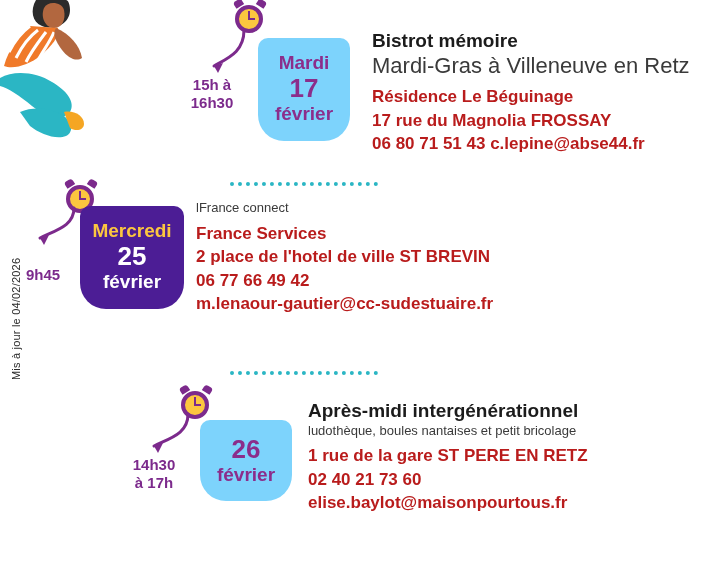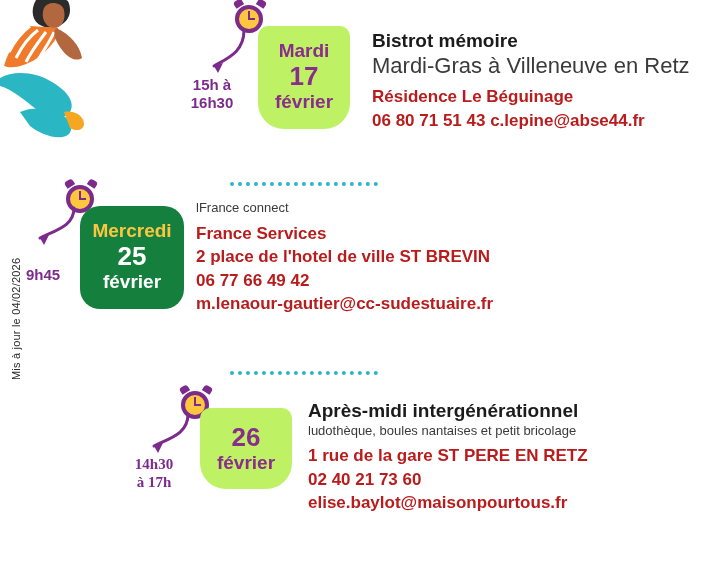--- a/index.html
+++ b/index.html
@@ -47,22 +47,22 @@
     position: absolute;
     width: 92px;
     border-radius: 10px 10px 26px 26px;
     text-align: center;
     color: #ffffff;
     font-weight: bold;
     line-height: 1.12;
     padding: 14px 2px 16px 2px;
     box-sizing: border-box;
   }
-  .badge-yellow { background: #bef264; color: #8b2d8b; }
-  .badge-purple { background: #15803d; color: #ffffff; border-radius: 20px; }
+  .badge-yellow { background: #7dd3fc; color: #8b2d8b; margin-top: 12px; }
+  .badge-purple { background: #4c1d95; color: #ffffff; }
 
   .date-day {
     font-size: 19px;
     display: block;
   }
   .date-num {
     font-size: 26px;
     display: block;
     margin: 1px 0 0 0;
   }
@@ -220,20 +220,21 @@
   <div class="date-badge badge-yellow" style="left:258px; top:26px;">
     <span class="date-day">Mardi</span>
     <span class="date-num">17</span>
     <span class="date-month">février</span>
   </div>
 
   <div class="text-col" style="left:372px; top:30px; width:345px;">
     <p class="ev-title">Bistrot mémoire</p>
     <p class="ev-sub">Mardi-Gras à Villeneuve en Retz</p>
     <div class="ev-line place">Résidence Le Béguinage</div>
+    <div class="ev-line place">17 rue du Magnolia FROSSAY</div>
     <div class="ev-line place">06 80 71 51 43 c.lepine@abse44.fr</div>
   </div>
 </div>
 
 <div class="dots" style="left:230px; top:182px; width:148px;"></div>
 
 <div class="event">
 
   <div class="clock" style="left:63px; top:180px;">
     <div class="bell left"></div>
@@ -277,21 +278,21 @@
     <div class="ring on-white"></div>
     <div class="hand-v"></div>
     <div class="hand-h"></div>
   </div>
 
   <svg class="arrow" style="left:140px; top:410px;" width="56" height="54" viewBox="0 0 56 54" xmlns="http://www.w3.org/2000/svg">
     <path d="M48 4 C48 24 30 28 14 36" stroke="#7c2a8c" stroke-width="3" fill="none" stroke-linecap="round"></path>
     <path d="M14 36 L23 33 L18 43 Z" fill="#7c2a8c"></path>
   </svg>
 
-  <div class="time-label" style="left:118px; top:456px; width:72px;font-family:Liberation Serif, serif;">
+  <div class="time-label" style="left:118px; top:456px; width:72px;">
     <div>14h30</div>
     <div>à 17h</div>
   </div>
 
   <div class="date-badge badge-yellow" style="left:200px; top:408px;">
     <span class="date-num">26</span>
     <span class="date-month">février</span>
   </div>
 
   <div class="text-col" style="left:308px; top:400px; width:400px;">

